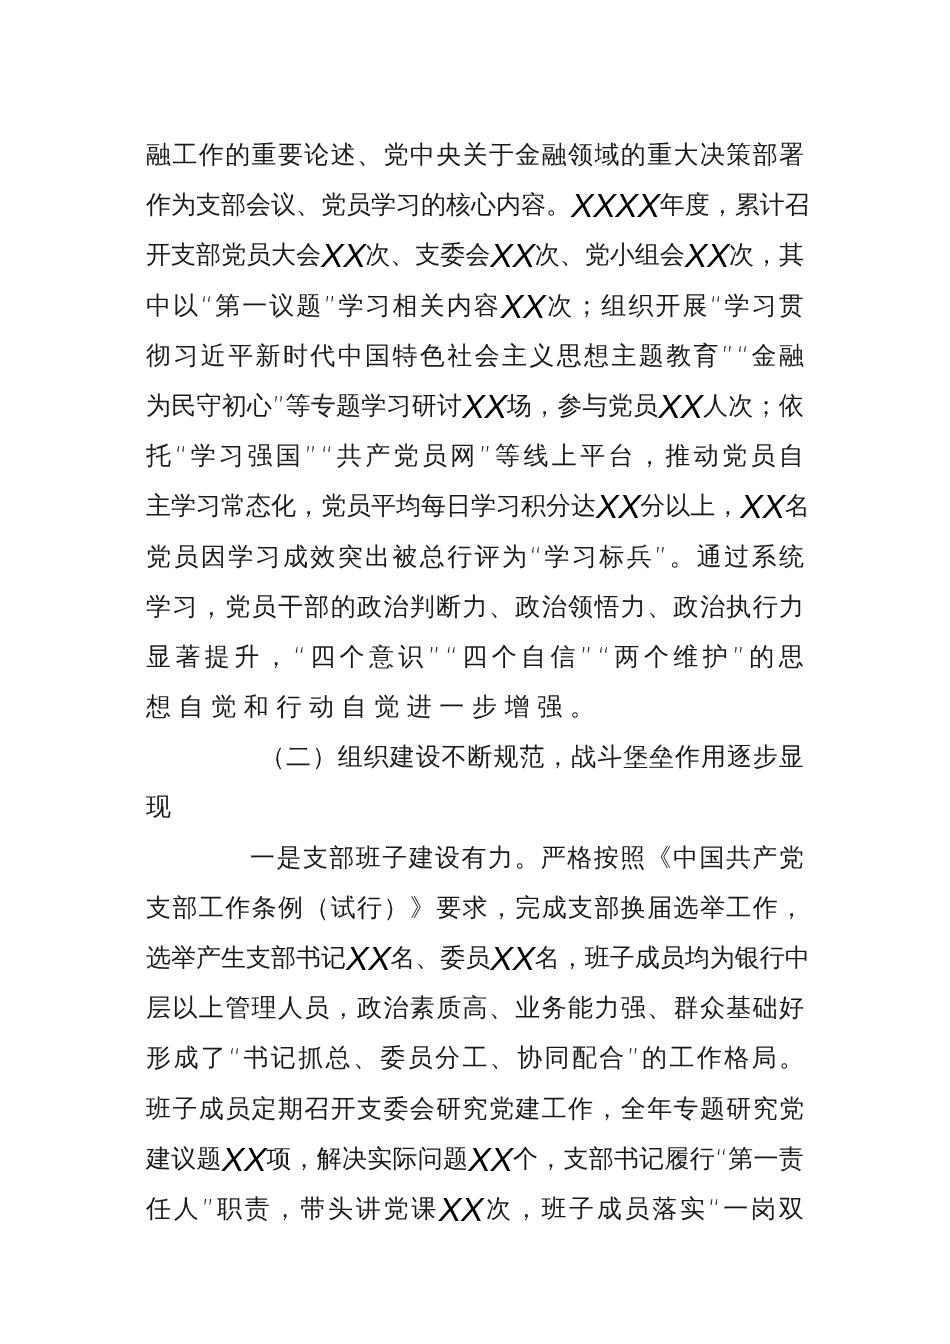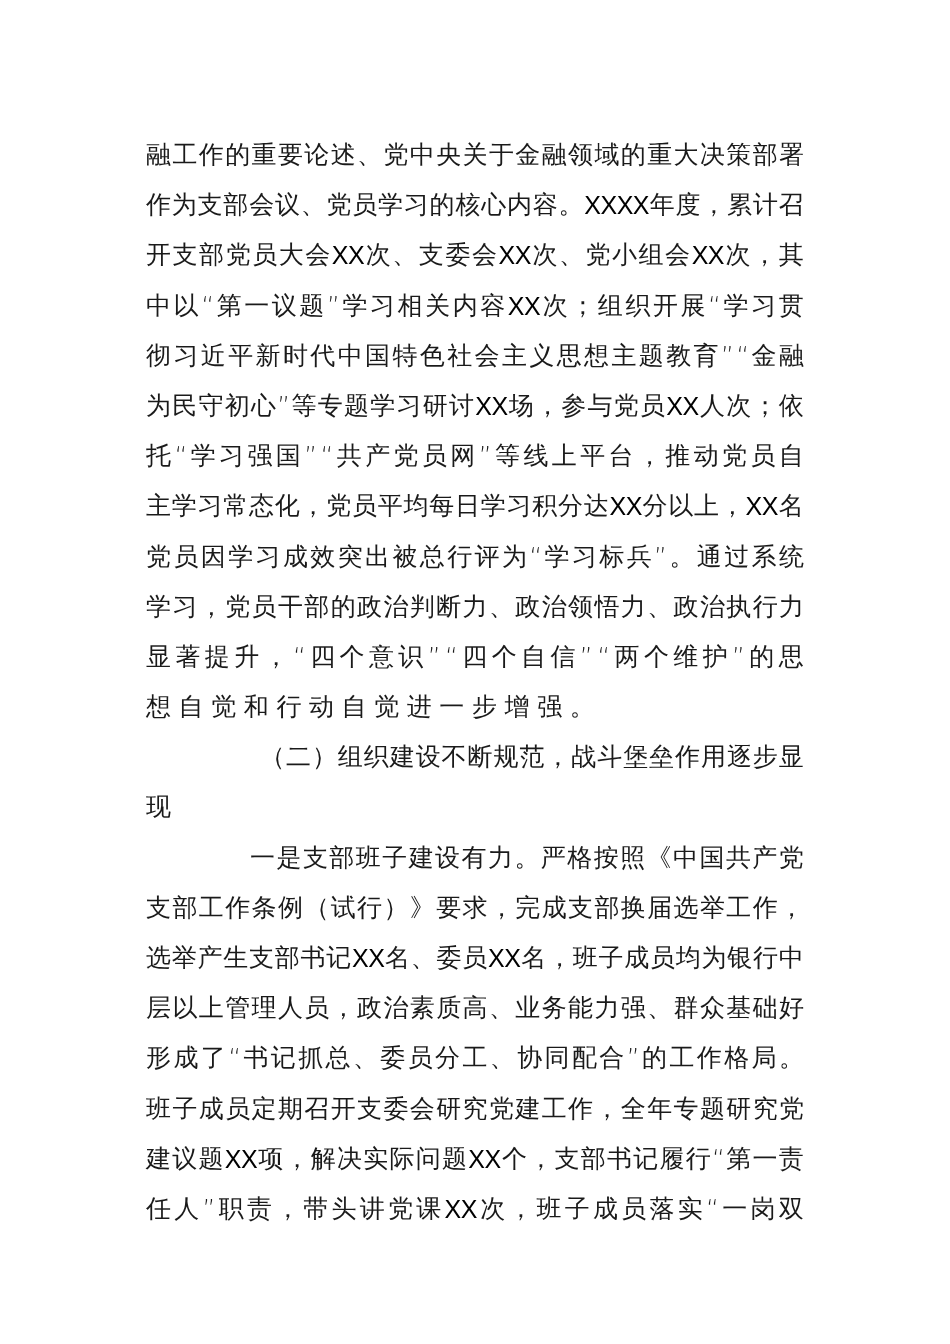--- a/index.html
+++ b/index.html
@@ -48,23 +48,24 @@
     }
     .line.indent-para {
       padding-left: 104px;
     }
     .line span.ch {
       display: inline-block;
     }
     .line span.latin {
       display: inline-block;
       font-family: "Liberation Sans", sans-serif;
-      font-size: 25px;
+      font-size: 34px;
       letter-spacing: -0.5px;
       color: #000;
+      font-style: italic;
     }
   </style>
 </head>
 <body>
 
 <div class="page">
   <div class="text-column">
 
     <div class="line">
         <span class="ch">融</span>

